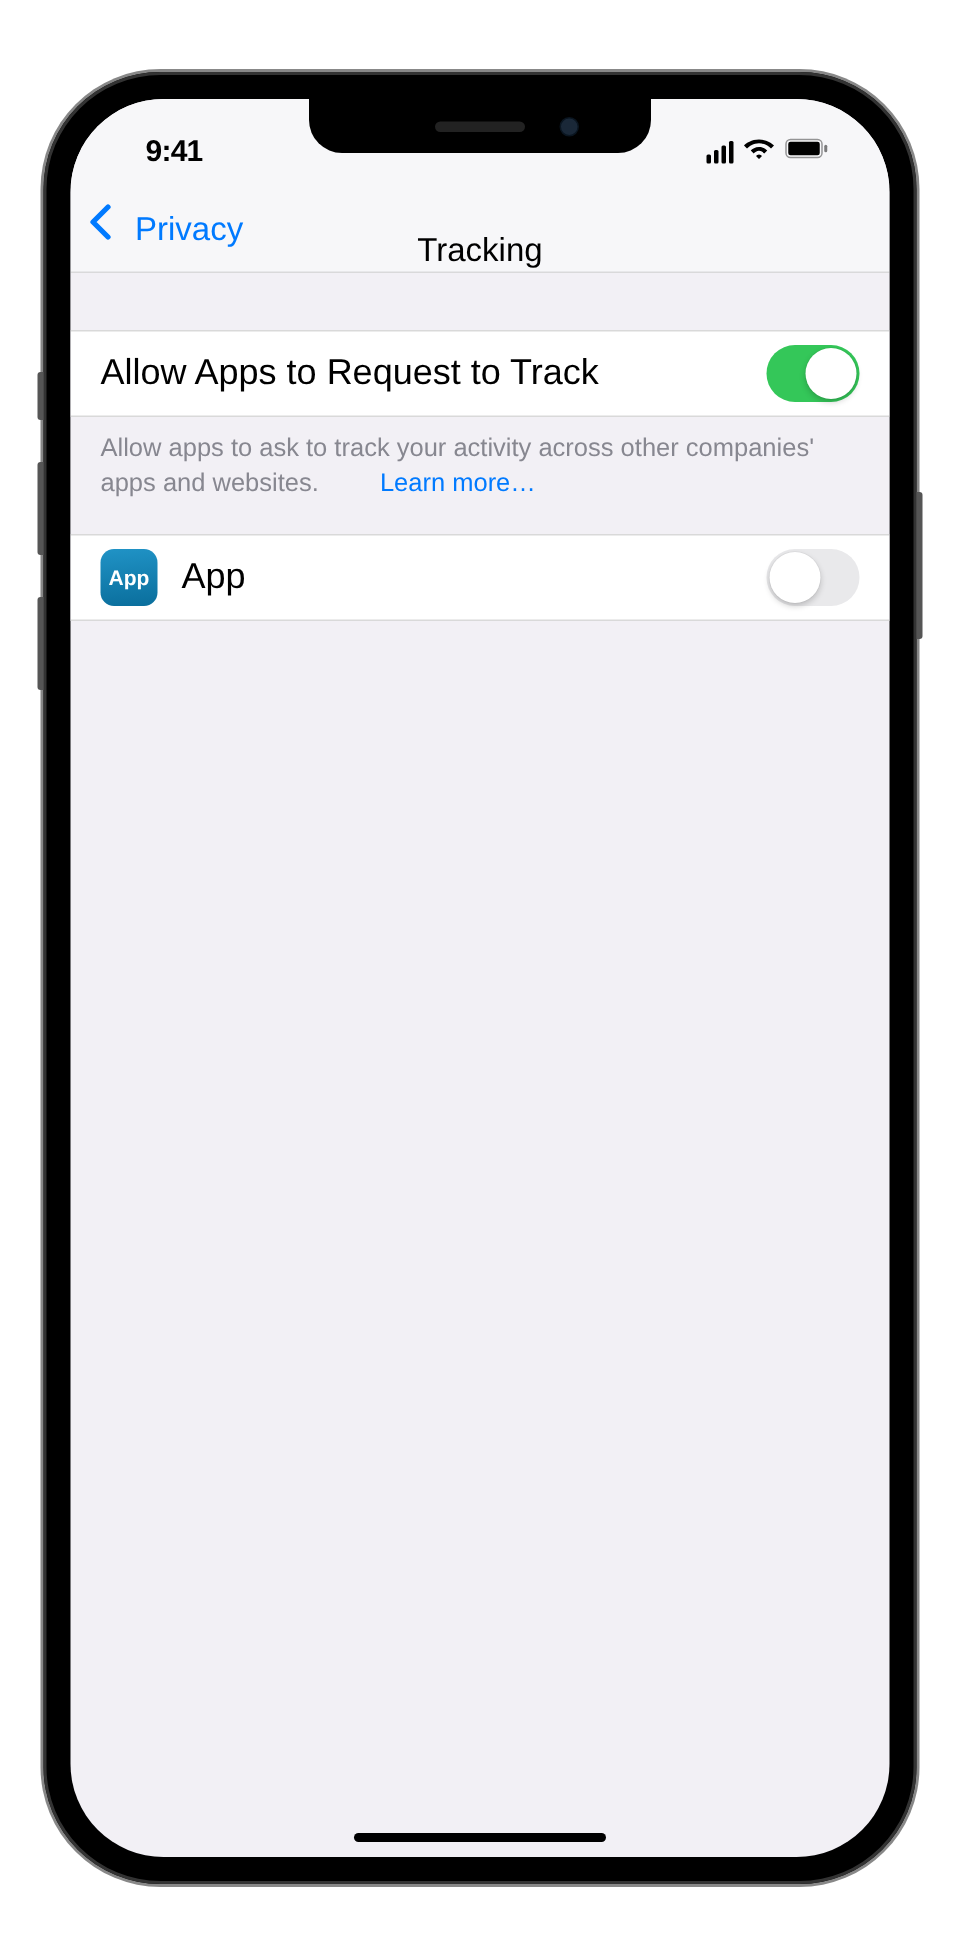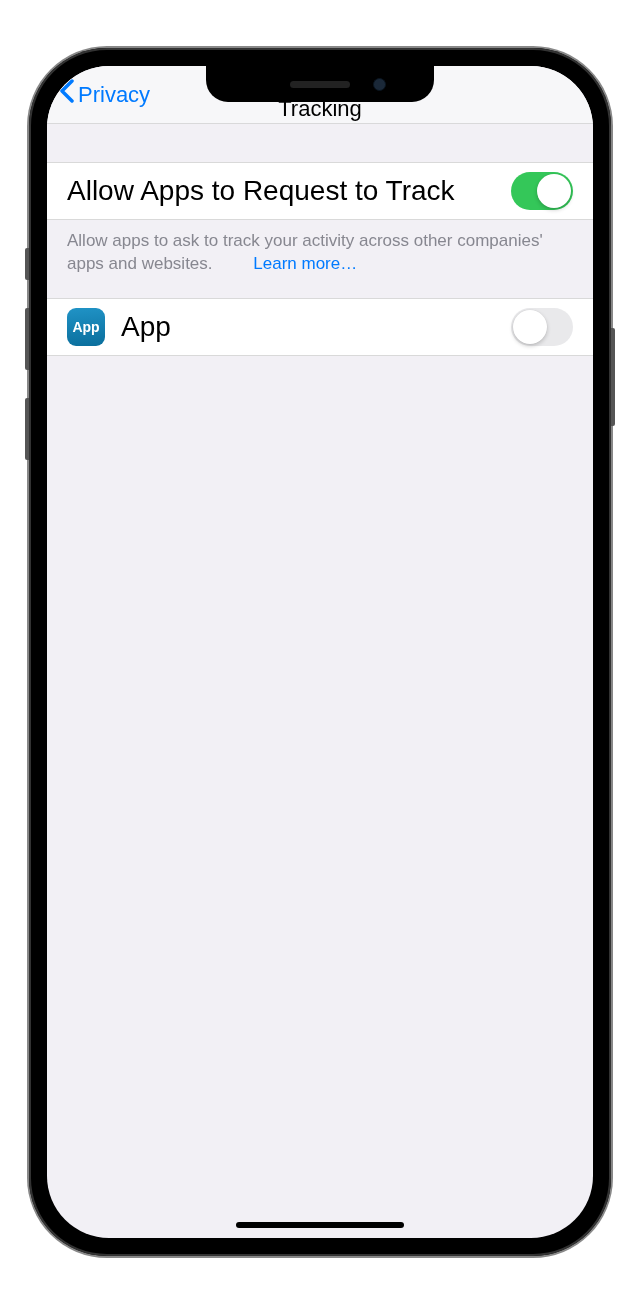--- a/index.html
+++ b/index.html
@@ -117,21 +117,21 @@
       align-items: center;
       position: relative;
       border-bottom: 0.5px solid rgba(0,0,0,0.12);
       padding: 0 12px;
     }
     .back-button {
       display: flex;
       align-items: center;
       color: #007aff;
       font-size: 22px;
-      gap: 4px;
+      gap: 16px;
     }
     .back-chevron {
       font-size: 30px;
       font-weight: 500;
       line-height: 1;
       margin-top: -4px;
     }
     .nav-title {
       position: absolute;
       left: 50%;
@@ -150,21 +150,21 @@
       background: #fff;
       display: flex;
       align-items: center;
       padding: 0 20px;
       height: 58px;
       border-top: 0.5px solid rgba(0,0,0,0.15);
       border-bottom: 0.5px solid rgba(0,0,0,0.15);
     }
     .cell-label {
       flex: 1;
-      font-size: 28px;
+      font-size: 24px;
       color: #000;
     }
     .toggle {
       width: 62px;
       height: 38px;
       border-radius: 19px;
       position: relative;
     }
     .toggle.on {
       background: #34c759;
@@ -243,20 +243,43 @@
   <div class="phone-buttons-right">
     <div class="power-btn"></div>
   </div>
 
   <div class="screen">
     <div class="notch">
       <div class="speaker"></div>
       <div class="camera"></div>
     </div>
 
+    <div class="status-bar">
+      <div class="time">9:41</div>
+      <div class="status-icons">
+        <span class="signal-icon">
+          <span class="sig-bar" style="height:6px"></span>
+          <span class="sig-bar" style="height:9px"></span>
+          <span class="sig-bar" style="height:12px"></span>
+          <span class="sig-bar" style="height:15px"></span>
+        </span>
+        <span>
+          <svg width="22" height="16" viewBox="0 0 22 16">
+            <path d="M11 2 C6 2 2.5 4.5 1 6 L3 8 C4.5 6.5 7.5 4.5 11 4.5 C14.5 4.5 17.5 6.5 19 8 L21 6 C19.5 4.5 16 2 11 2 Z M11 7 C8.5 7 6.5 8.3 5.5 9.3 L7.5 11.3 C8.3 10.5 9.5 9.5 11 9.5 C12.5 9.5 13.7 10.5 14.5 11.3 L16.5 9.3 C15.5 8.3 13.5 7 11 7 Z M11 12 C10.2 12 9.5 12.5 9 13 L11 15 L13 13 C12.5 12.5 11.8 12 11 12 Z" fill="#000"></path>
+          </svg>
+        </span>
+        <span>
+          <svg width="30" height="14" viewBox="0 0 30 14">
+            <rect x="1" y="1" width="24" height="12" rx="3" fill="none" stroke="#000" stroke-width="1" opacity="0.4"></rect>
+            <rect x="2.5" y="2.5" width="21" height="9" rx="1.5" fill="#000"></rect>
+            <rect x="26.5" y="4.5" width="2" height="5" rx="1" fill="#000" opacity="0.5"></rect>
+          </svg>
+        </span>
+      </div>
+    </div>
 
     <div class="nav-bar">
       <div class="back-button">
         <span class="back-chevron">
           <svg width="15" height="24" viewBox="0 0 15 24">
               <path d="M13 2 L3 12 L13 22" stroke="#007aff" stroke-width="3.5" fill="none" stroke-linecap="round" stroke-linejoin="round"></path>
             </svg>
         </span>
         <span>Privacy</span>
       </div>

